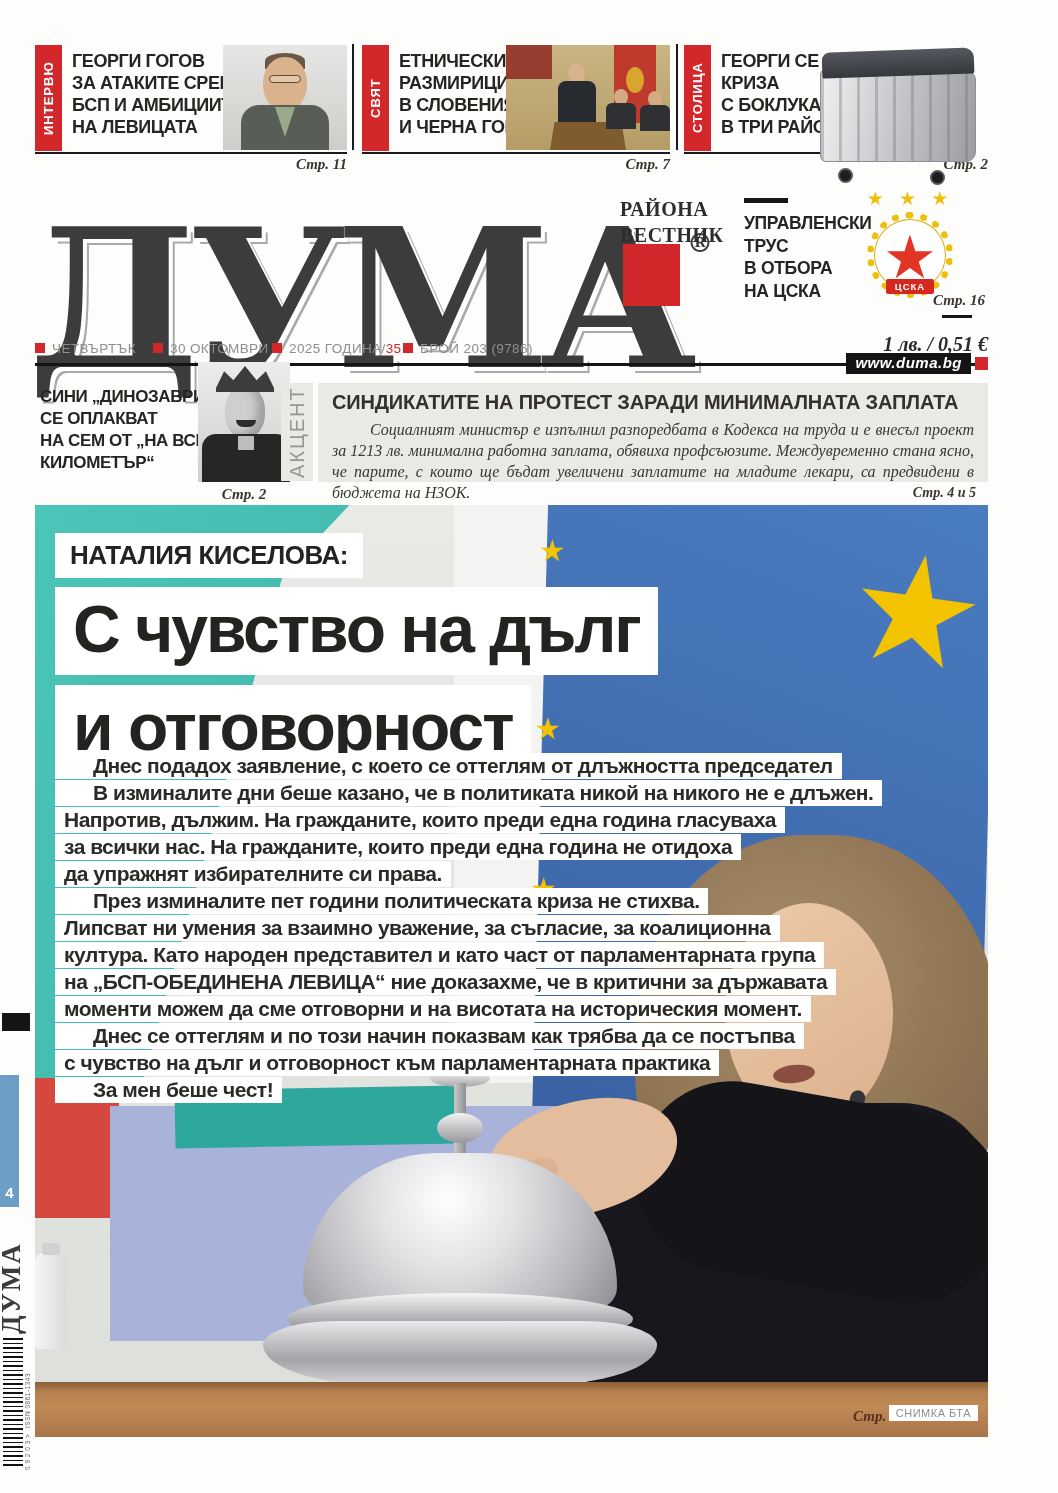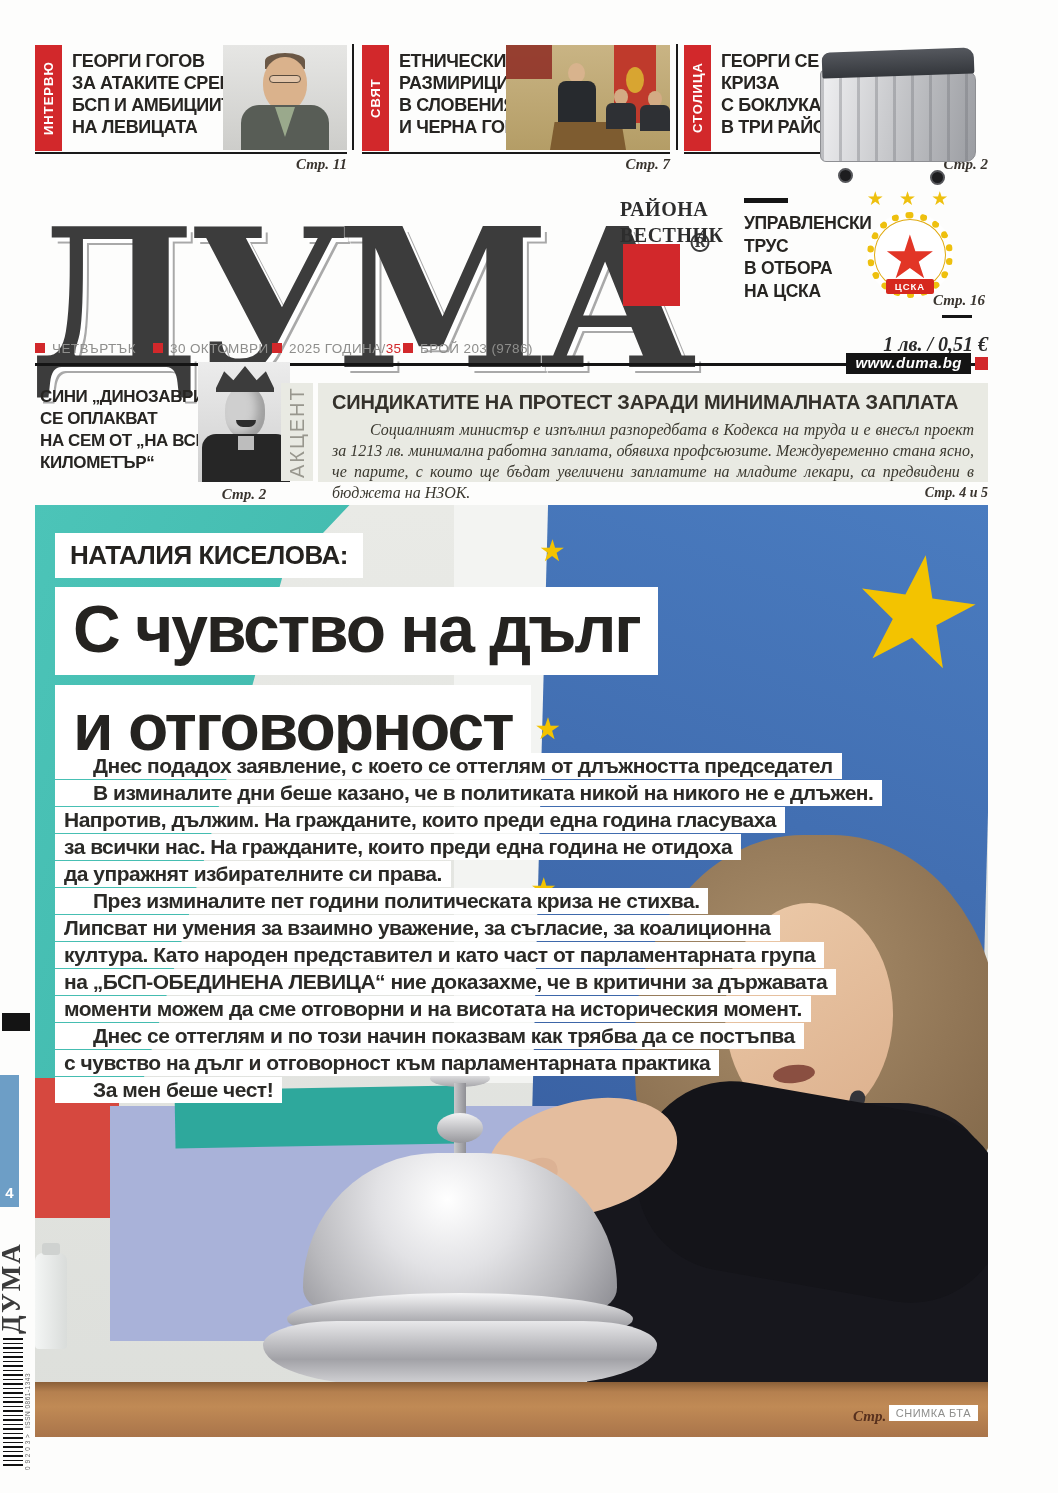--- a/index.html
+++ b/index.html
@@ -95,21 +95,21 @@
   .ls-photo .mus { position:absolute; left:38px; top:58px; width:20px; height:7px; border-radius:0 0 8px 8px; background:#2c2c2c; }
   .ls-photo .jack { position:absolute; left:4px; top:72px; width:88px; height:48px; border-radius:14px 14px 0 0; background:#262626; }
   .ls-photo .neck { position:absolute; left:40px; top:74px; width:16px; height:14px; background:#bdbdbd; }
   .ls-ref { position:absolute; left:198px; top:486px; width:92px; text-align:center; font-family:"Liberation Serif", serif; font-style:italic; font-weight:bold; font-size:15px; color:#3a352f; }
   .accent-label { position:absolute; left:281px; top:383px; width:32px; height:98px; background:#e9eae3;
                   color:#98978e; font-size:20px; letter-spacing:2px; writing-mode:vertical-rl; transform:rotate(180deg);
                   text-align:center; line-height:32px; }
   .accent-box { position:absolute; left:318px; top:383px; width:670px; height:99px; background:#e9eae3; padding:8px 14px 6px; }
   .accent-head { font-size:20px; font-weight:800; color:#34312b; letter-spacing:-0.2px; margin-bottom:5px; }
   .accent-body { font-family:"Liberation Serif", serif; font-style:italic; font-size:16px; line-height:21px; color:#3a382f; text-align:justify; text-indent:38px; }
-  .accent-ref { position:absolute; right:70px; top:485px; font-family:"Liberation Serif", serif; font-style:italic; font-weight:bold; font-size:14px; color:#3a352f; }
+  .accent-ref { position:absolute; right:82px; top:485px; font-family:"Liberation Serif", serif; font-style:italic; font-weight:bold; font-size:14px; color:#3a352f; }
 
   
   .photo { position:absolute; left:35px; top:505px; width:953px; height:932px; overflow:hidden; background:linear-gradient(#e9eae6,#dddfdb); }
   .whitecol { position:absolute; left:44%; top:0; width:11%; height:62%; background:#f3f4f2; }
   .tealflag { position:absolute; left:0; top:0; width:100%; height:63%; background:linear-gradient(115deg,#4cc4b8,#2fa89c);
               clip-path:polygon(0 0,33% 0,26% 12%,11% 100%,0 100%); }
   .euflag { position:absolute; left:53%; top:0; width:47%; height:66%; background:linear-gradient(200deg,#4a7cc0,#3a62a4); transform:skewX(-1.5deg); }
   .eustar-big { position:absolute; right:2%; top:5%; font-size:150px; color:#f3c300; transform:rotate(8deg); line-height:1; }
   .eustar-s { position:absolute; left:-8px; font-size:30px; color:#f3c300; line-height:1; }
   .es1{ top:5%; } .es2{ top:34%; } .es3{ top:60%; }

